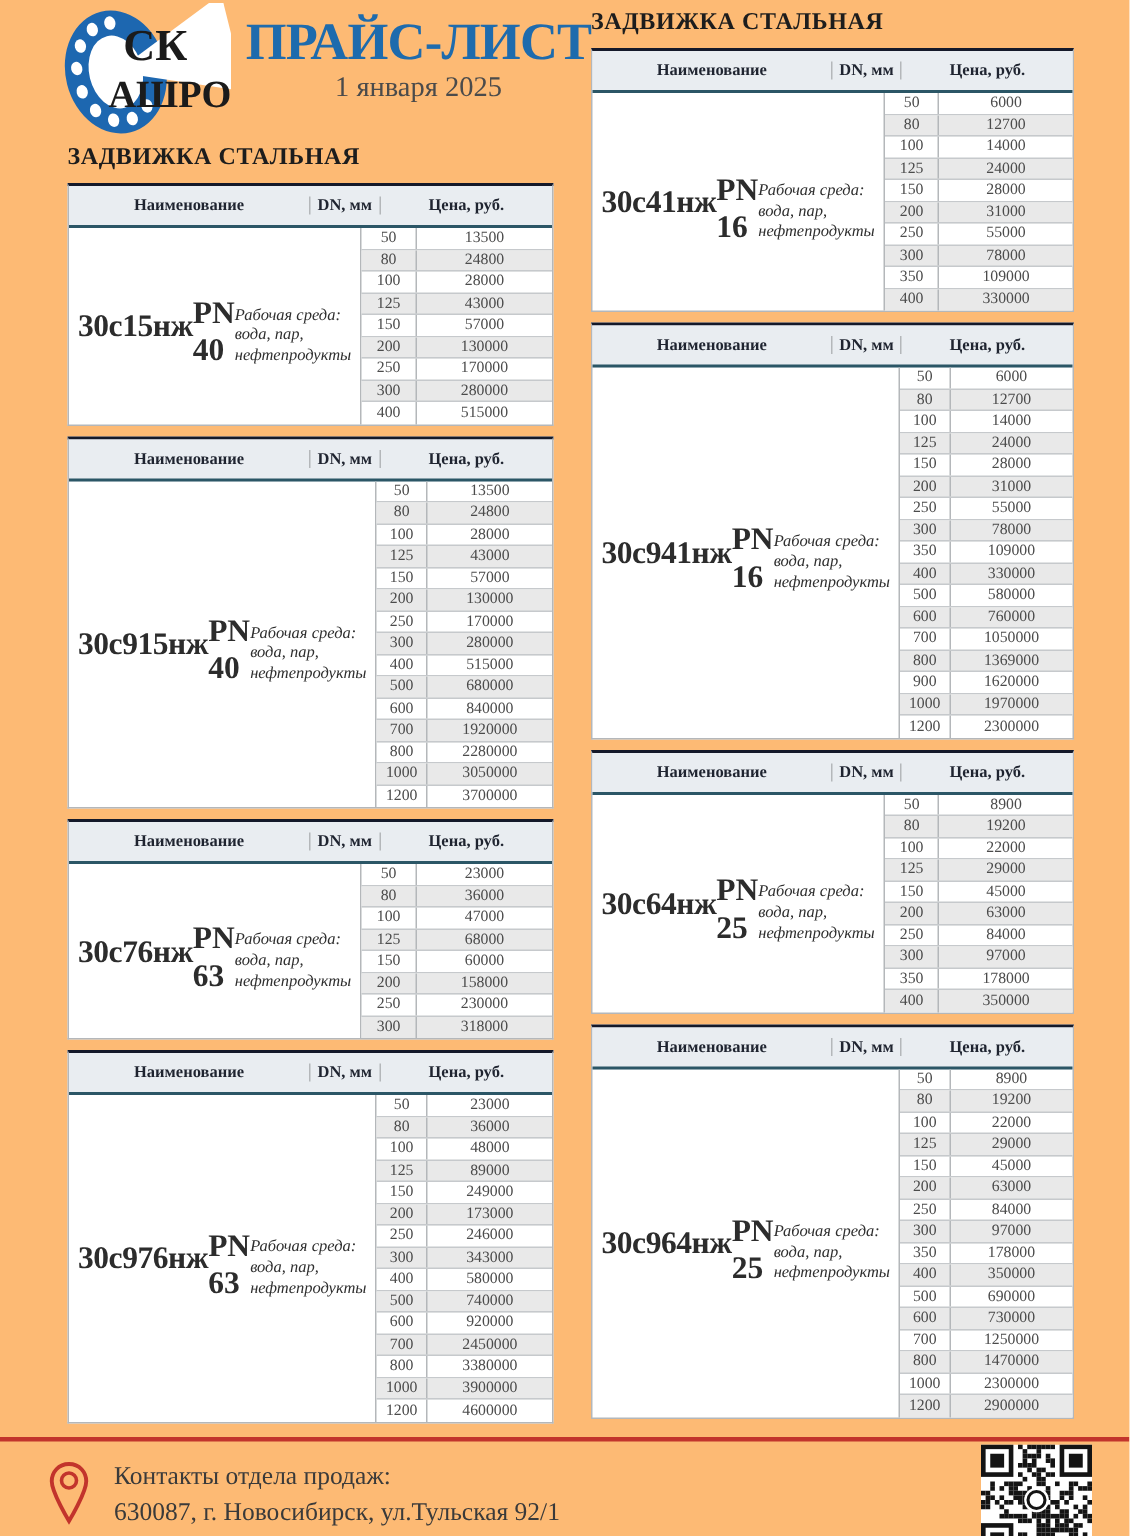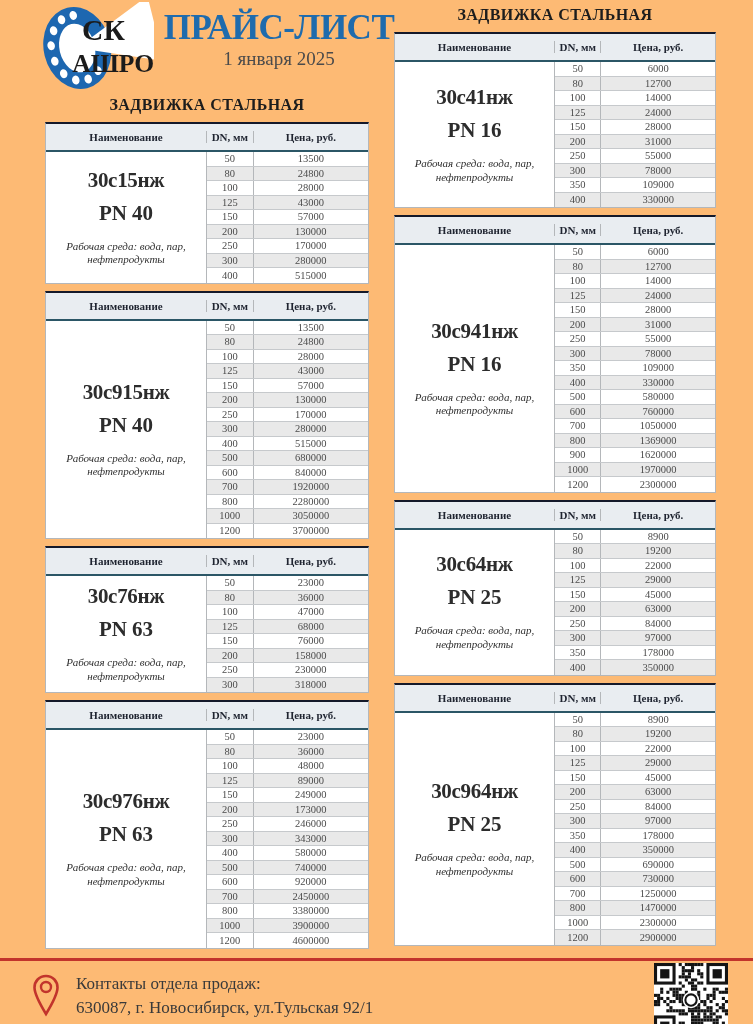--- a/index.html
+++ b/index.html
@@ -11,33 +11,33 @@
   
   .page-header{position:absolute; left:26px; top:2px; width:378px; height:94px; display:flex;}
   .logo{width:128px; height:92px; flex:0 0 auto;}
   .title-block{flex:1; padding-top:8px; text-align:center;}
   .doc-title{font-size:35px; font-weight:bold; color:#1e6bad; letter-spacing:-0.5px; line-height:1.05;}
   .doc-date{font-size:19px; color:#4b4b4b; margin-top:1px;}
   
   .col{position:absolute; top:0;}
   .col-left{left:45px; top:96px; width:324px;}
   .col-right{left:394px; top:6px; width:322px;}
-  .section-title{font-size:16px; font-weight:bold; color:#1d1d1d; text-align:center; letter-spacing:0.4px; margin-bottom:8px;}
+  .section-title{font-size:16px; font-weight:bold; color:#1d1d1d; text-align:left; letter-spacing:0.4px; margin-bottom:8px;}
   
   .ptable{border:1px solid #b4b7ba; border-top:2.5px solid #14192a; margin-bottom:7px; background:#fff;}
   .thead{display:flex; background:#e9edf1; border-bottom:2.5px solid #2b5666; height:26px; align-items:center;
          font-weight:bold; font-size:11px; color:#1f2430;}
   .th{text-align:center;}
   .th-name{flex:0 0 50%; border-right:1px solid #b4b7ba; box-sizing:border-box;}
   .th-dn{flex:0 0 14.5%; border-right:1px solid #b4b7ba; box-sizing:border-box;}
   .th-price{flex:1;}
   .tbody{display:flex;}
   .name-cell{flex:0 0 50%; box-sizing:border-box; border-right:1px solid #b4b7ba;
-             display:flex; flex-direction:column; justify-content:center; align-items:center;
-             text-align:center; padding:4px 6px;}
+             display:flex; flex-direction:row; justify-content:center; align-items:center;
+             text-align:left; padding:4px 6px;}
   .pname{font-size:21px; font-weight:bold; color:#2c2c2c; letter-spacing:-0.3px;}
   .ppn{font-size:21px; font-weight:bold; color:#2c2c2c; margin-top:8px;}
   .pmedium{font-style:italic; font-size:11px; color:#2f2f2f; margin-top:14px; line-height:1.25; max-width:152px;}
   .rows{flex:1; display:flex; flex-direction:column;}
   .row{display:flex; height:14.5px; box-sizing:border-box; align-items:center;
        font-size:10.5px; color:#4b4b4b; border-bottom:1px solid #c6c9cc;}
   .row:last-child{border-bottom:none;}
   .row:nth-child(even){background:#e9e9e9;}
   .dn-cell{flex:0 0 29%; text-align:center; border-right:1px solid #b4b7ba; box-sizing:border-box; height:100%;
            display:flex; align-items:center; justify-content:center;}
@@ -240,21 +240,21 @@
               <div class="row">
                 <div class="dn-cell">100</div>
                 <div class="price-cell">47000</div>
               </div>
               <div class="row">
                 <div class="dn-cell">125</div>
                 <div class="price-cell">68000</div>
               </div>
               <div class="row">
                 <div class="dn-cell">150</div>
-                <div class="price-cell">76000</div>
+                <div class="price-cell">60000</div>
               </div>
               <div class="row">
                 <div class="dn-cell">200</div>
                 <div class="price-cell">158000</div>
               </div>
               <div class="row">
                 <div class="dn-cell">250</div>
                 <div class="price-cell">230000</div>
               </div>
               <div class="row">

